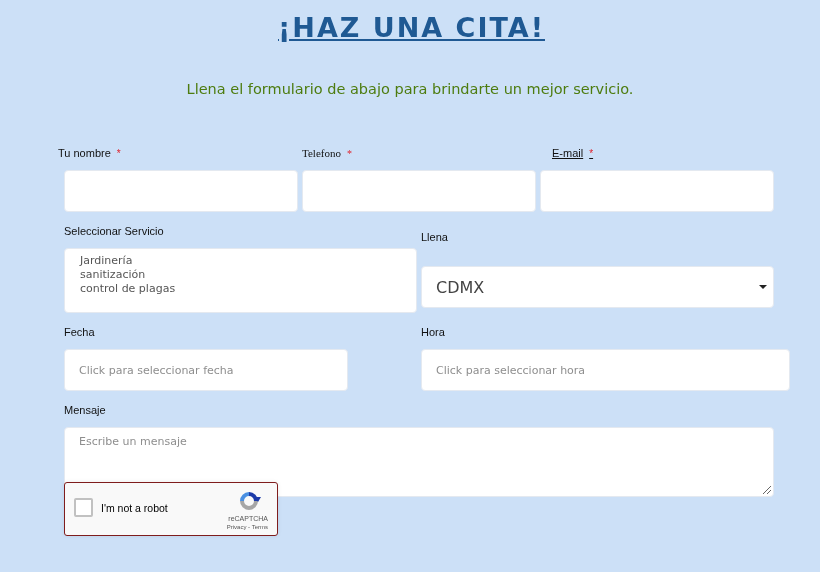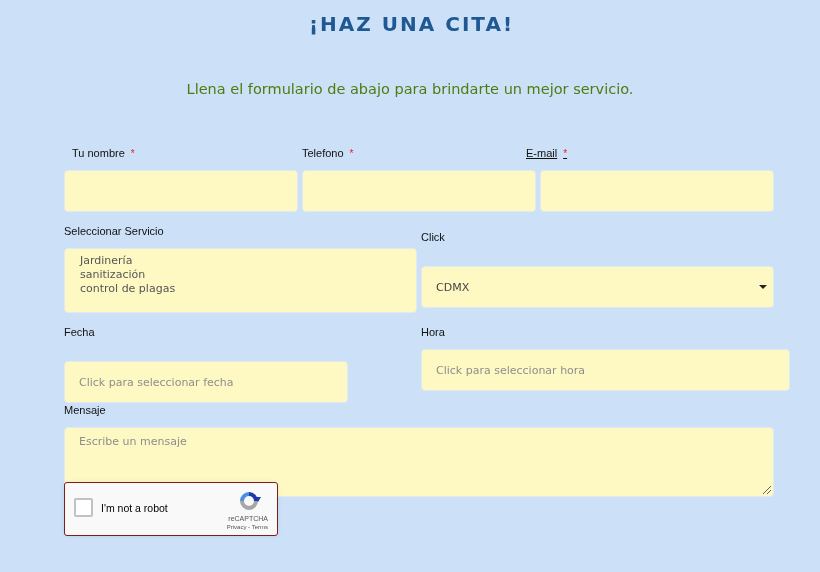--- a/index.html
+++ b/index.html
@@ -6,54 +6,55 @@
   body {
     width: 820px; height: 572px; overflow: hidden;
     background: #cce0f7;
     font-family: "Liberation Sans", sans-serif;
     position: relative;
   }
   .title {
     position: absolute; left: 3px; right: 0; top: 12px;
     text-align: center;
     font-family: "DejaVu Sans", sans-serif;
-    font-weight: bold; font-size: 20px; letter-spacing: 2px;
+    font-weight: bold; font-size: 27px; letter-spacing: 2px;
     color: #1f5993;
+    text-decoration: underline;
   }
   .subtitle {
     position: absolute; left: 0; right: 0; top: 81px;
     text-align: center;
     font-family: "DejaVu Sans", sans-serif;
     font-size: 14.5px; color: #4d7c0f;
   }
   .label {
     position: absolute; font-size: 11px; color: #111;
   }
   .label .req { color: #e0202a; margin-left: 6px; font-size: 10px; }
   .field {
-    position: absolute; background: #fef9c3;
+    position: absolute; background: #ffffff;
     border-radius: 4px; border: 1px solid #e4e9f0;
     box-sizing: border-box;
   }
   .placeholder {
     position: absolute; left: 14px; top: 50%; transform: translateY(-50%);
     font-family: "DejaVu Sans", sans-serif;
     font-size: 11px; color: #8e8e8e;
   }
   .multiselect {
     padding: 5px 15px; box-sizing: border-box;
   }
   .multiselect .opt {
     font-family: "DejaVu Sans", sans-serif;
     font-size: 11px; line-height: 14px; color: #555;
   }
   .select-value {
     position: absolute; left: 14px; top: 50%; transform: translateY(-50%);
     font-family: "DejaVu Sans", sans-serif;
-    font-size: 11px; color: #444;
+    font-size: 16px; color: #444;
   }
   .caret {
     position: absolute; right: 6px; top: 50%; margin-top: -2px;
     width: 0; height: 0;
     border-left: 4px solid transparent; border-right: 4px solid transparent;
     border-top: 4px solid #222;
   }
   .textarea-placeholder {
     position: absolute; left: 14px; top: 7px;
     font-family: "DejaVu Sans", sans-serif;
@@ -84,50 +85,50 @@
   .captcha .links {
     position: absolute; right: 9px; top: 41px; font-size: 6px; color: #555;
   }
 </style>
 </head>
 <body>
 
 <div class="title">¡HAZ UNA CITA!</div>
 <div class="subtitle">Llena el formulario de abajo para brindarte un mejor servicio.</div>
 
-<div class="label" style="left:72px; top:147px;">
+<div class="label" style="left:58px; top:147px;">
   <span>Tu nombre</span><span class="req">*</span>
 </div>
 <div class="field" style="left:64px; top:170px; width:234px; height:42px;"></div>
 
-<div class="label" style="left:302px; top:147px;">
+<div class="label" style="left:302px; top:147px;font-family:Liberation Serif, serif;">
   <span>Telefono</span><span class="req">*</span>
 </div>
 <div class="field" style="left:302px; top:170px; width:234px; height:42px;"></div>
 
-<div class="label" style="left:526px; top:147px;text-decoration:underline;">
+<div class="label" style="left:552px; top:147px;text-decoration:underline;">
   <span>E-mail</span><span class="req">*</span>
 </div>
 <div class="field" style="left:540px; top:170px; width:234px; height:42px;"></div>
 
 <div class="label" style="left:64px; top:225px;">Seleccionar Servicio</div>
 <div class="field multiselect" style="left:64px; top:248px; width:353px; height:65px;">
   <div class="opt">Jardinería</div>
   <div class="opt">sanitización</div>
   <div class="opt">control de plagas</div>
 </div>
 
-<div class="label" style="left:421px; top:231px;">Click</div>
+<div class="label" style="left:421px; top:231px;">Llena</div>
 <div class="field" style="left:421px; top:266px; width:353px; height:42px;">
   <span class="select-value">CDMX</span>
   <span class="caret"></span>
 </div>
 
 <div class="label" style="left:64px; top:326px;">Fecha</div>
-<div class="field" style="left:64px; top:349px; width:284px; height:42px;margin-top:12px;">
+<div class="field" style="left:64px; top:349px; width:284px; height:42px;">
   <span class="placeholder">Click para seleccionar fecha</span>
 </div>
 
 <div class="label" style="left:421px; top:326px;">Hora</div>
 <div class="field" style="left:421px; top:349px; width:369px; height:42px;">
   <span class="placeholder">Click para seleccionar hora</span>
 </div>
 
 <div class="label" style="left:64px; top:404px;">Mensaje</div>
 <div class="field" style="left:64px; top:427px; width:710px; height:70px;text-align:right;">

